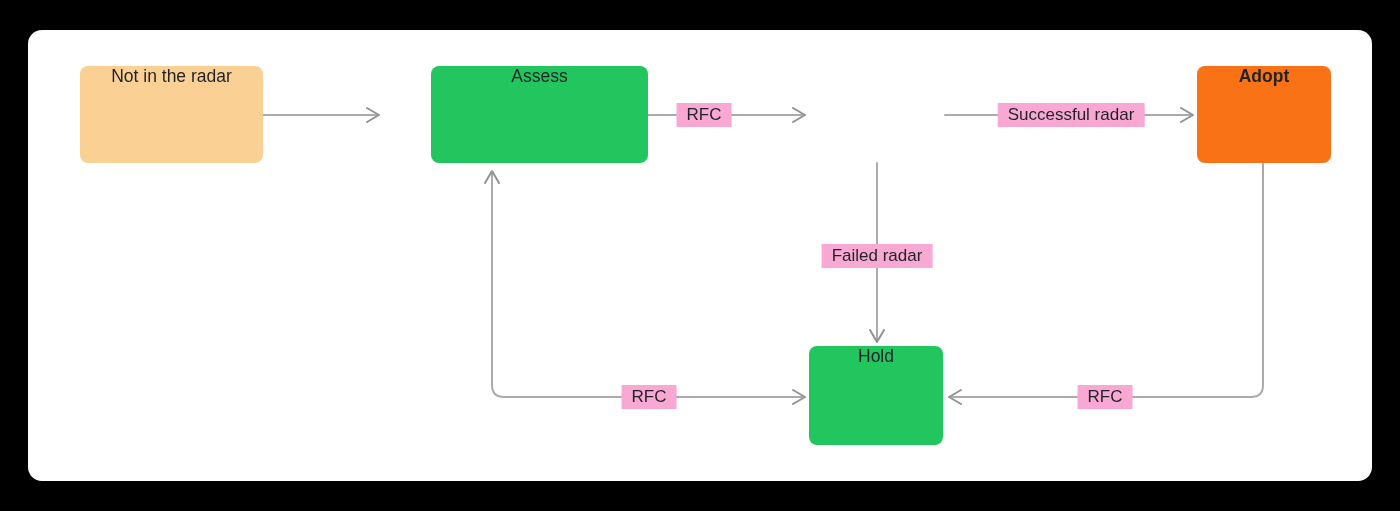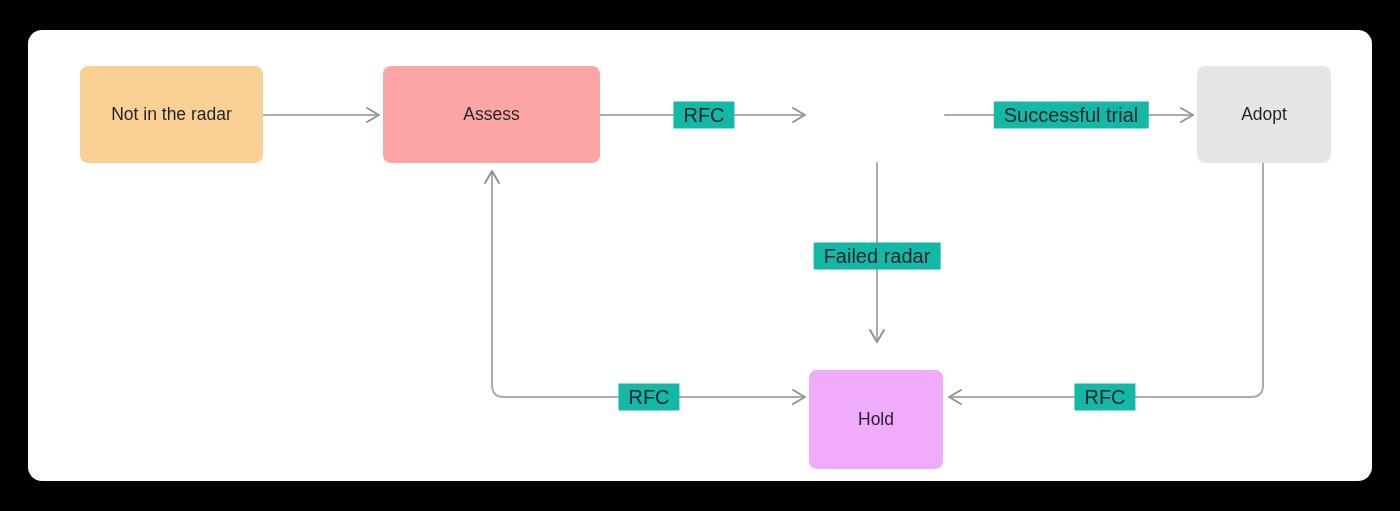--- a/index.html
+++ b/index.html
@@ -36,34 +36,33 @@
   .edges-svg polyline {
     fill: none;
     stroke-width: 2;
     stroke-linecap: round;
     stroke-linejoin: round;
   }
   .node {
     position: absolute;
     border-radius: 8px;
     display: flex;
-    align-items: center;
     justify-content: center;
   }
   .node-label {
     font-size: 17.5px;
     color: #1f2328;
     white-space: nowrap;
   }
   .edge-label {
     position: absolute;
     transform: translate(-50%, -50%);
-    background: #14b8a6;
+    background: #f9a8d4;
     padding: 2px 10px;
-    font-size: 20px;
+    font-size: 17px;
     color: #1f2328;
     white-space: nowrap;
     text-align: center;
   }
   
   .node-not-in-radar { left: 52px;   top: 36px;  width: 183px; height: 97px; }
   .node-assess       { left: 355px;  top: 36px;  width: 217px; height: 97px; }
   .node-trial        { left: 781px;  top: 36px;  width: 136px; height: 97px; }
   .node-adopt        { left: 1169px; top: 36px;  width: 134px; height: 97px; }
   .node-hold         { left: 781px;  top: 316px; width: 134px; height: 99px; }
@@ -97,33 +96,33 @@
         <polyline points="457,153 464,141 471,153"></polyline>
         <polyline points="765,360 777,367 765,374"></polyline>
         <polyline points="933,360 921,367 933,374"></polyline>
       </g>
     </svg>
 
     <div class="node node-not-in-radar" style="background-color: rgb(251, 208, 148);">
       <span class="node-label">Not in the radar</span>
     </div>
 
-    <div class="node node-assess" style="background-color: #fca5a5;">
+    <div class="node node-assess" style="background-color: #22c55e; margin-left: 48px;">
       <span class="node-label">Assess</span>
     </div>
 
 
-    <div class="node node-adopt" style="background-color: #e5e5e5;">
+    <div class="node node-adopt" style="background-color: #f97316; font-weight: bold;">
       <span class="node-label">Adopt</span>
     </div>
 
-    <div class="node node-hold" style="background-color: #f0abfc; margin-top: 24px;">
+    <div class="node node-hold" style="background-color: #22c55e;">
       <span class="node-label">Hold</span>
     </div>
 
     <span class="edge-label lbl-rfc-assess-trial">RFC</span>
-    <span class="edge-label lbl-successful-trial">Successful trial</span>
+    <span class="edge-label lbl-successful-trial">Successful radar</span>
     <span class="edge-label lbl-failed-trial">Failed radar</span>
     <span class="edge-label lbl-rfc-hold-assess">RFC</span>
     <span class="edge-label lbl-rfc-adopt-hold">RFC</span>
 
   </div>
 </div>
 
 </body></html>

